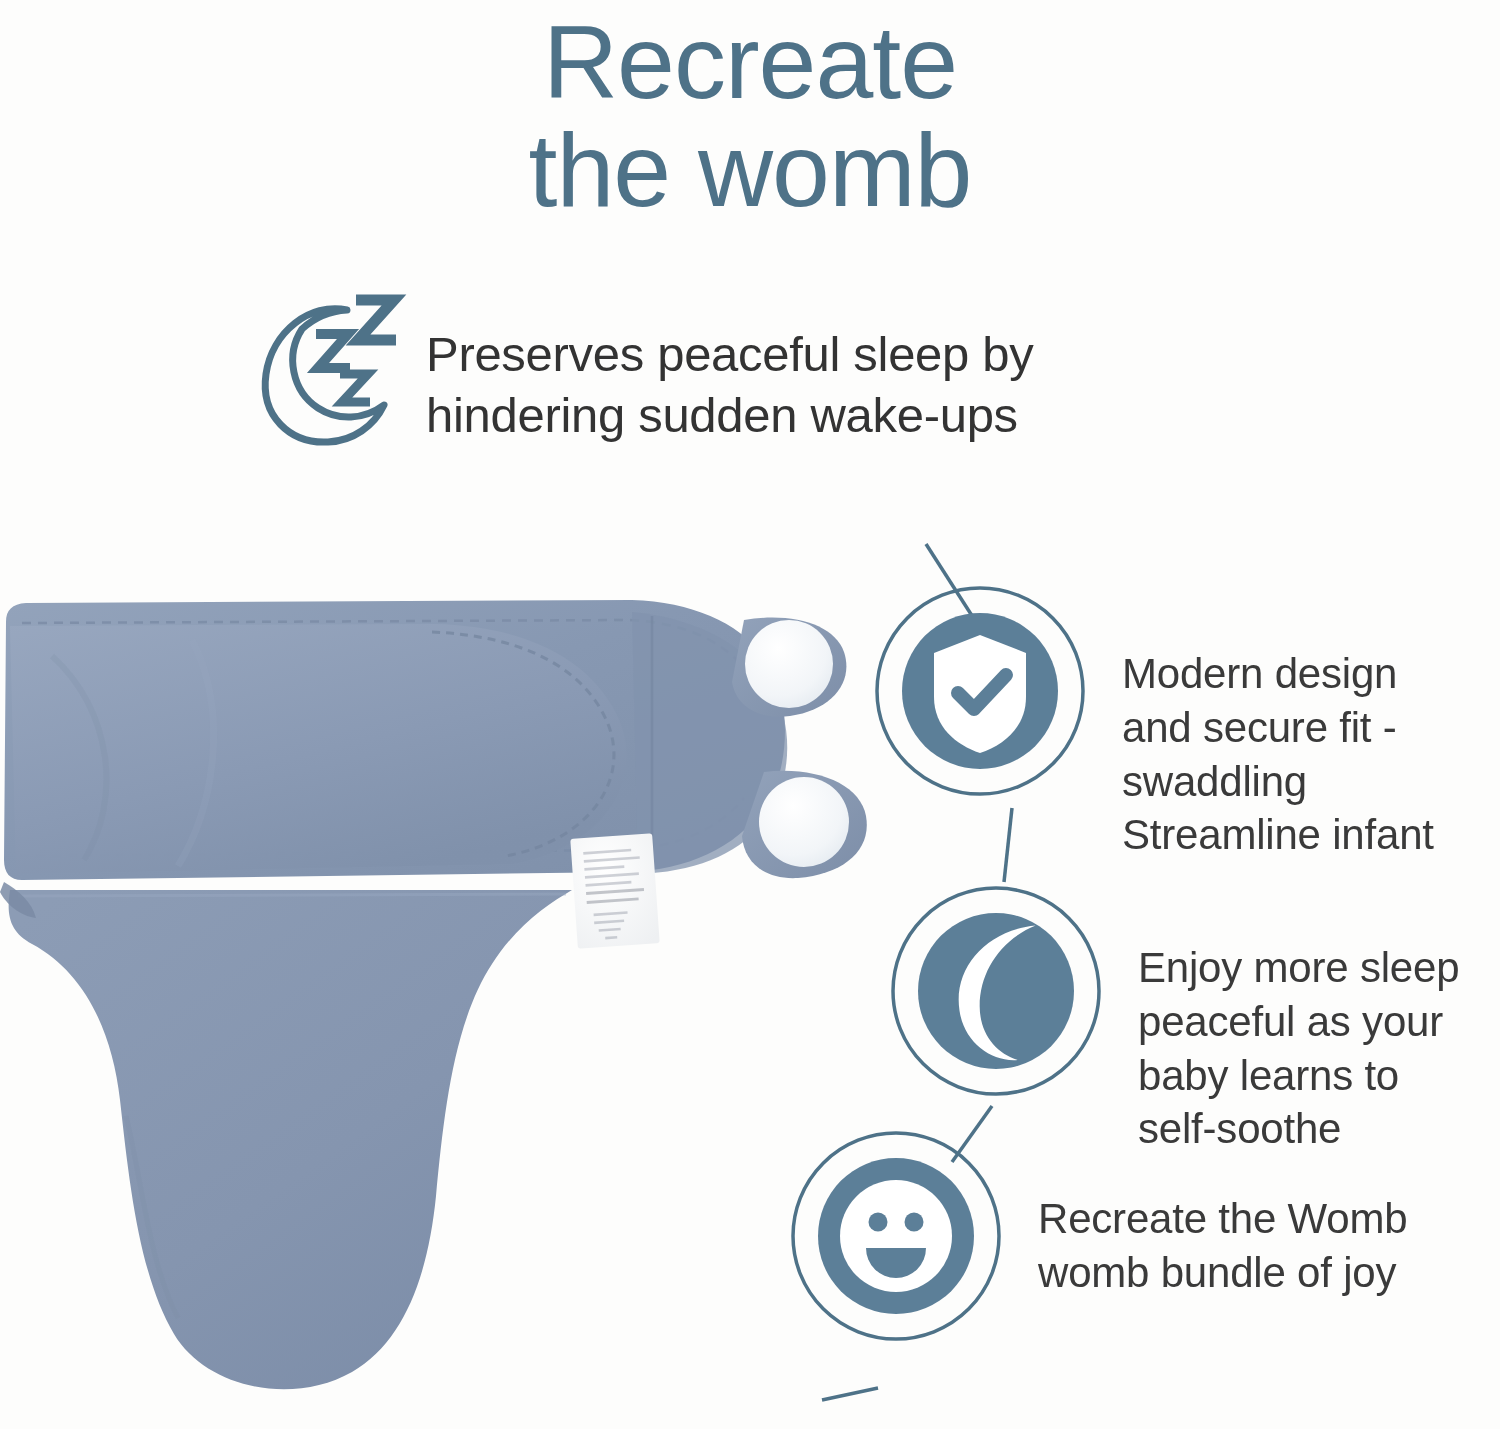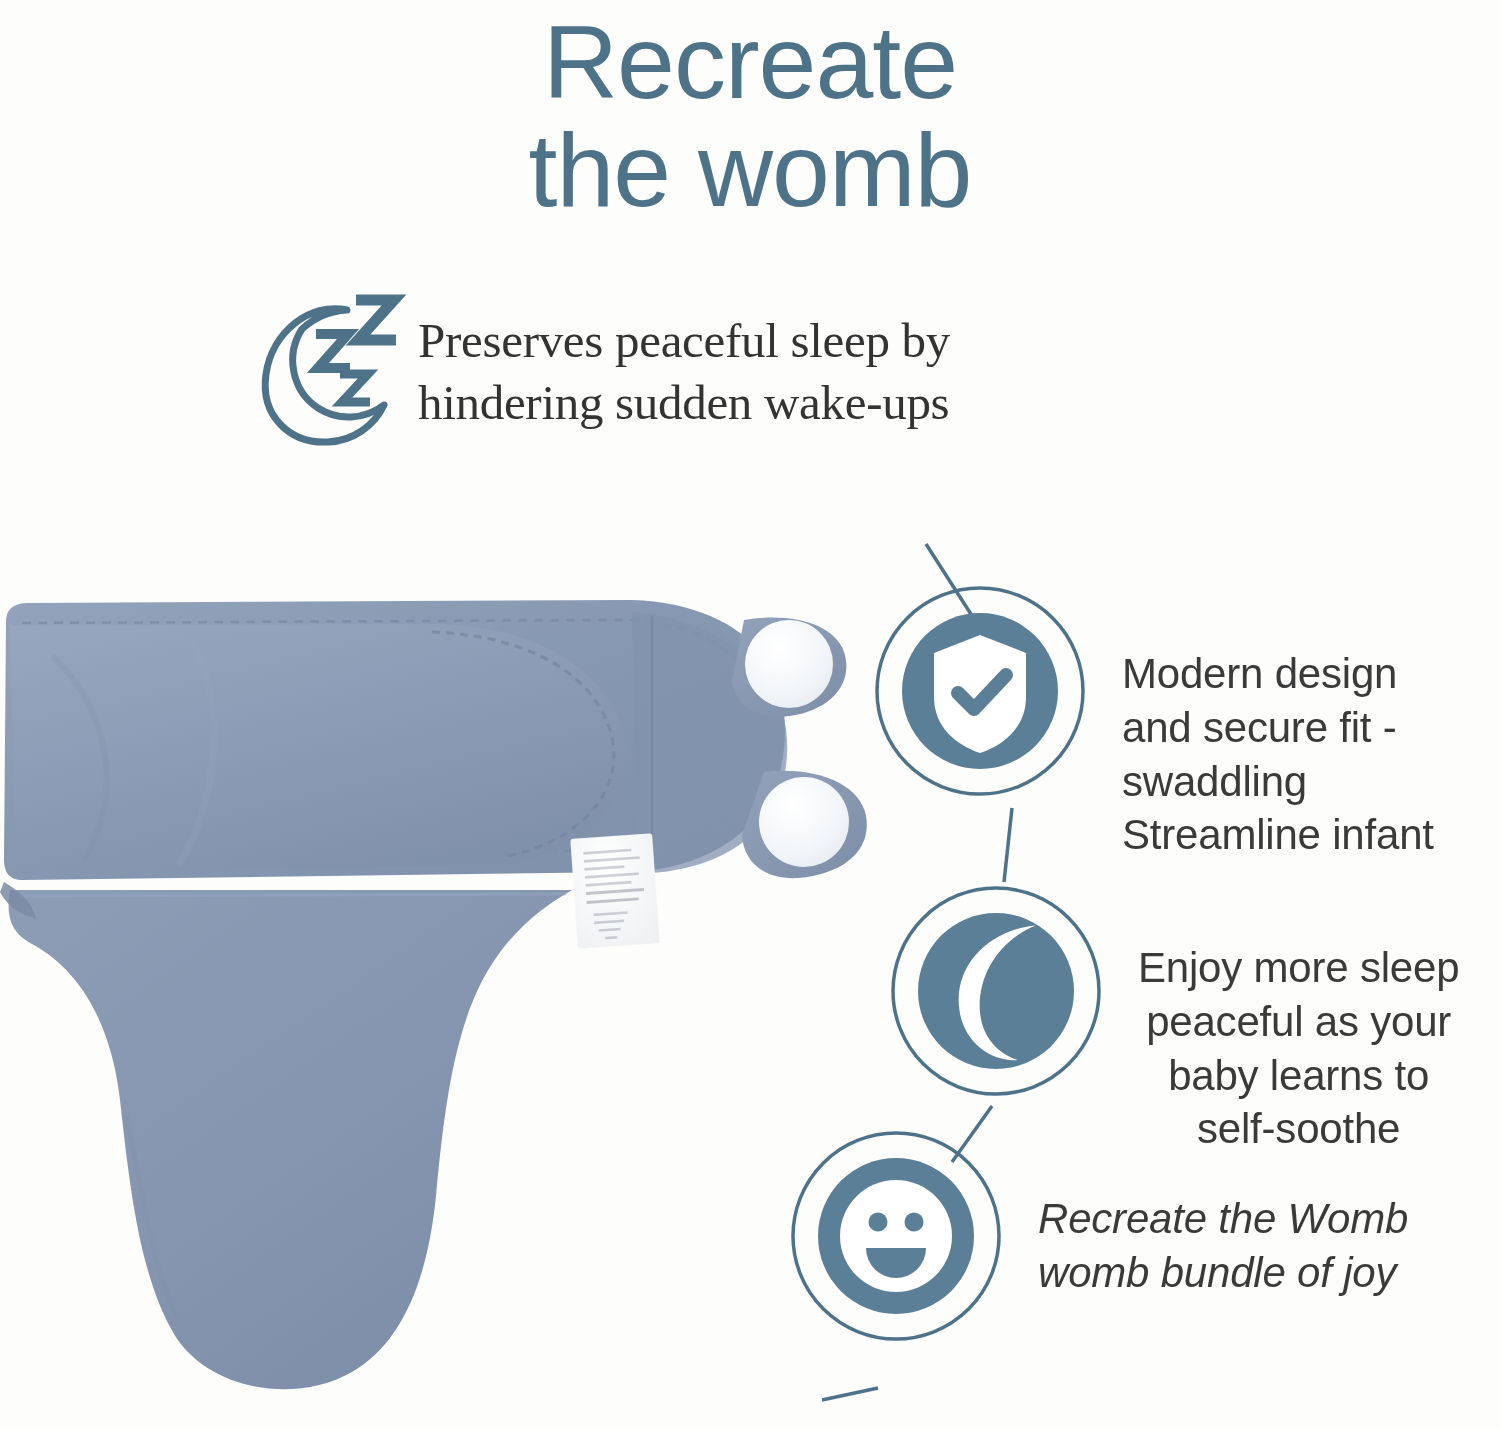--- a/index.html
+++ b/index.html
@@ -25,23 +25,22 @@
   }
   #header-title .ht-line { display:block; }
   #header-title .ht-line-2 { margin-top:-8px; }
 
   
   #subtitle-row {
     position:absolute;
     left:252px; top:292px;
     width:1010px;
     display:flex;
-    align-items:flex-start;
-    gap:16px;
-    font-family:Liberation Serif, serif;
+    align-items:flex-end;
+    gap:24px;
   }
   #subtitle-icon { flex:0 0 auto; width:150px; height:155px; }
   #subtitle-text {
     color:#333333;
     font-size:49px;
     font-weight:400;
     line-height:1.26;
     letter-spacing:-0.3px;
     padding-top:18px;
   }
@@ -71,29 +70,29 @@
     font-weight:400;
     letter-spacing:-0.2px;
   }
   .feature-text .ft-line { display:block; }
 
   #feature-row-0 { left:114px; top:55px; }
   #feature-row-0 .feature-text {
     font-size:42px; line-height:1.28;
     margin-left:36px; margin-top:62px;
   }
-  #feature-row-1 { left:130px; top:355px;text-align:center; }
+  #feature-row-1 { left:130px; top:355px; }
   #feature-row-1 .feature-text {
     font-size:42px; line-height:1.28;
     margin-left:36px; margin-top:56px;
   }
   #feature-row-2 { left:30px; top:600px; }
   #feature-row-2 .feature-text {
     font-size:42px; line-height:1.28;
-    margin-left:36px; margin-top:62px;font-style:italic;
+    margin-left:36px; margin-top:62px;
   }
 
   svg { display:block; overflow:visible; }
 </style>
 </head>
 <body>
 
 <div id="header-title">
   <span class="ht-line ht-line-1">Recreate</span>
   <span class="ht-line ht-line-2">the womb</span>

